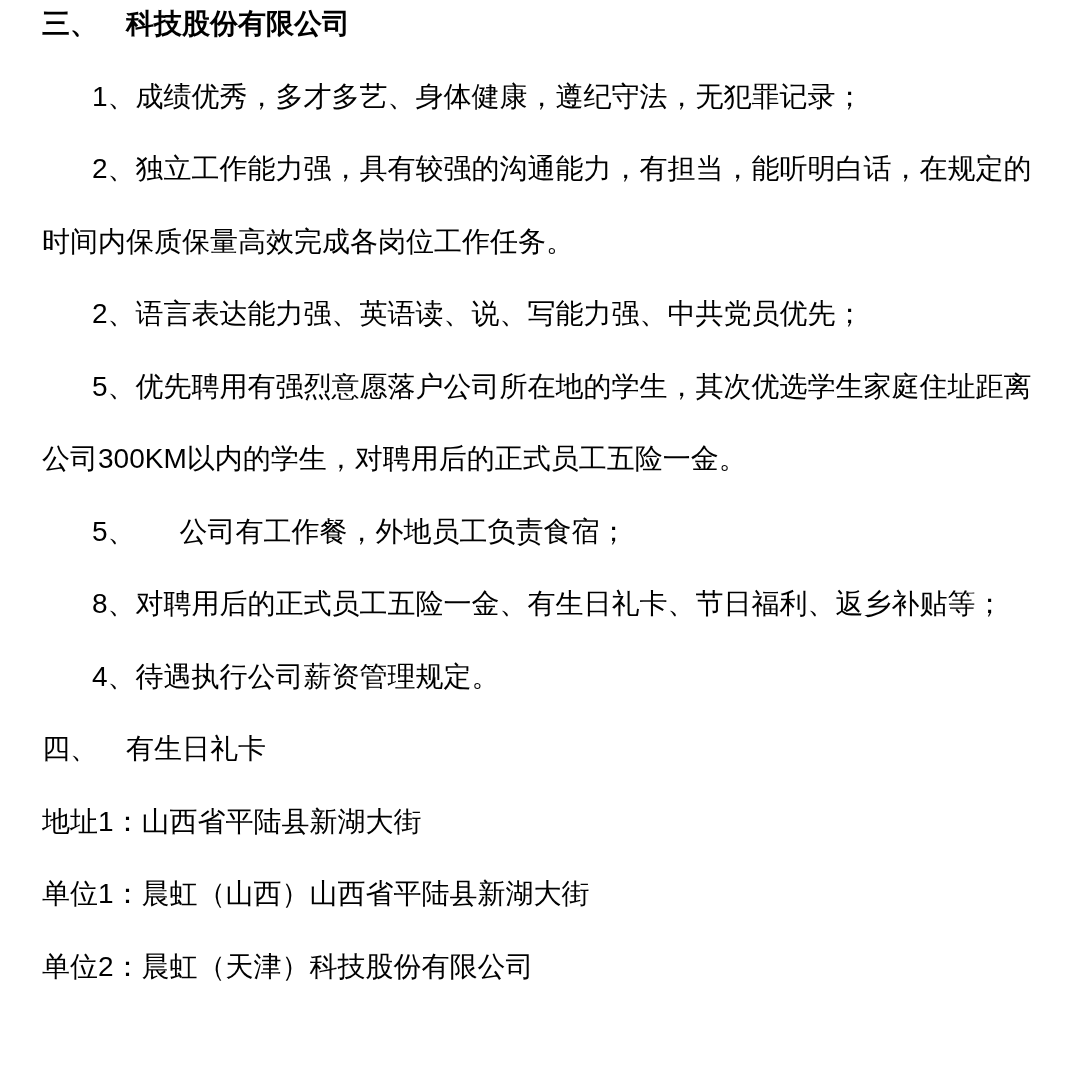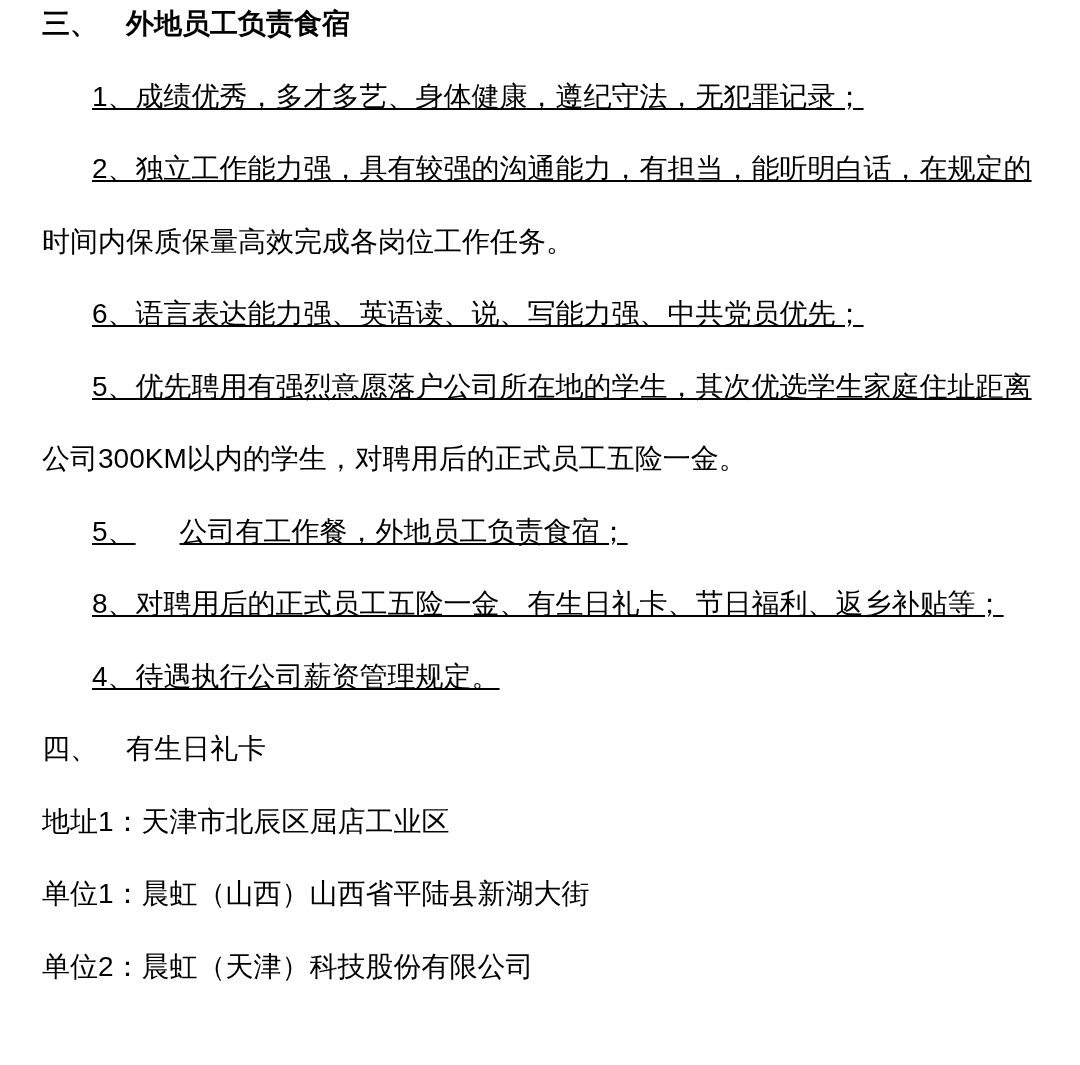--- a/index.html
+++ b/index.html
@@ -22,60 +22,59 @@
     font-family: "Liberation Sans", "DejaVu Sans", sans-serif;
     font-size: 28px;
   }
   .line {
     height: 72.5px;
     line-height: 72.5px;
     white-space: nowrap;
   }
   .indent {
     padding-left: 50px;
-    text-decoration: underline;
   }
   .bold {
     font-weight: 700;
   }
   .heading-num {
     margin-right: 28px;
   }
   .tab-gap {
     margin-right: 44px;
   }
 </style>
 </head>
 <body>
 
 <div class="page">
 
   <div class="line bold">
-    <span class="heading-num">三、</span><span>外地员工负责食宿</span>
+    <span class="heading-num">三、</span><span>科技股份有限公司</span>
   </div>
 
   <div class="line indent">1、成绩优秀，多才多艺、身体健康，遵纪守法，无犯罪记录；</div>
 
   <div class="line indent">2、独立工作能力强，具有较强的沟通能力，有担当，能听明白话，在规定的</div>
   <div class="line">时间内保质保量高效完成各岗位工作任务。</div>
 
-  <div class="line indent">6、语言表达能力强、英语读、说、写能力强、中共党员优先；</div>
+  <div class="line indent">2、语言表达能力强、英语读、说、写能力强、中共党员优先；</div>
 
   <div class="line indent">5、优先聘用有强烈意愿落户公司所在地的学生，其次优选学生家庭住址距离</div>
   <div class="line">公司300KM以内的学生，对聘用后的正式员工五险一金。</div>
 
   <div class="line indent">
     <span class="tab-gap">5、</span><span>公司有工作餐，外地员工负责食宿；</span>
   </div>
 
   <div class="line indent">8、对聘用后的正式员工五险一金、有生日礼卡、节日福利、返乡补贴等；</div>
 
   <div class="line indent">4、待遇执行公司薪资管理规定。</div>
 
   <div class="line">
     <span class="heading-num">四、</span><span>有生日礼卡</span>
   </div>
 
-  <div class="line">地址1：天津市北辰区屈店工业区</div>
+  <div class="line">地址1：山西省平陆县新湖大街</div>
   <div class="line">单位1：晨虹（山西）山西省平陆县新湖大街</div>
   <div class="line">单位2：晨虹（天津）科技股份有限公司</div>
 
 </div>
 
 </body></html>

